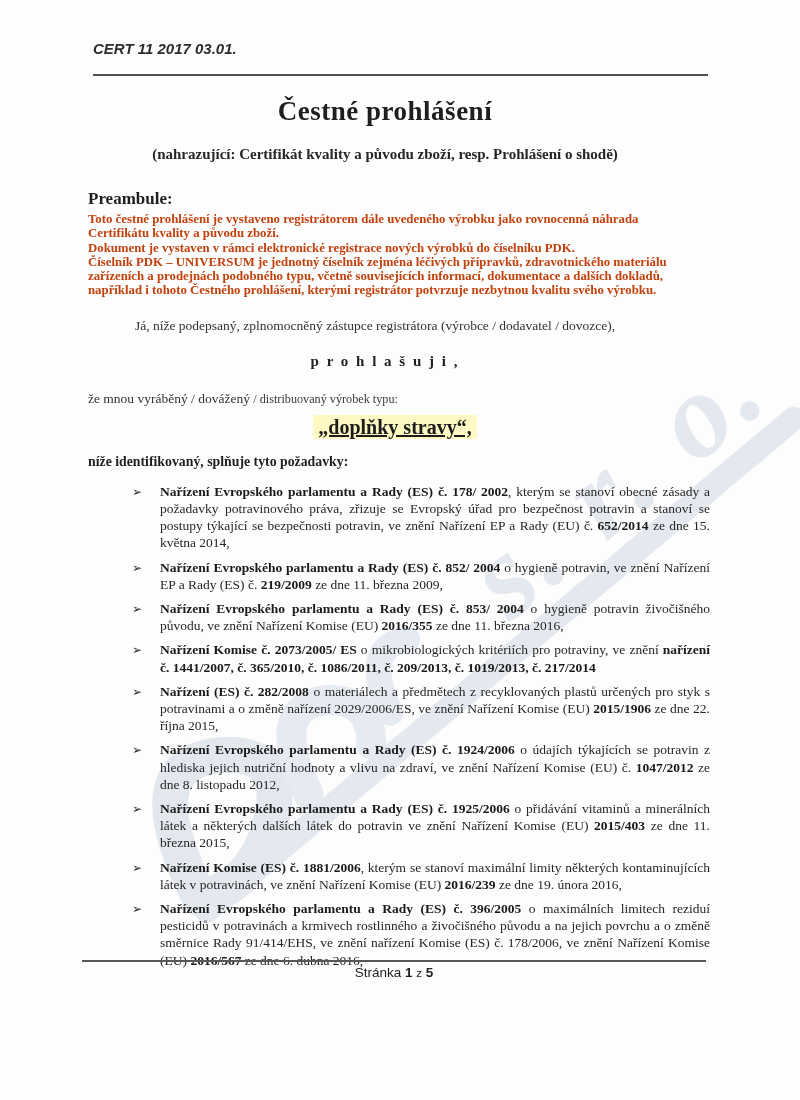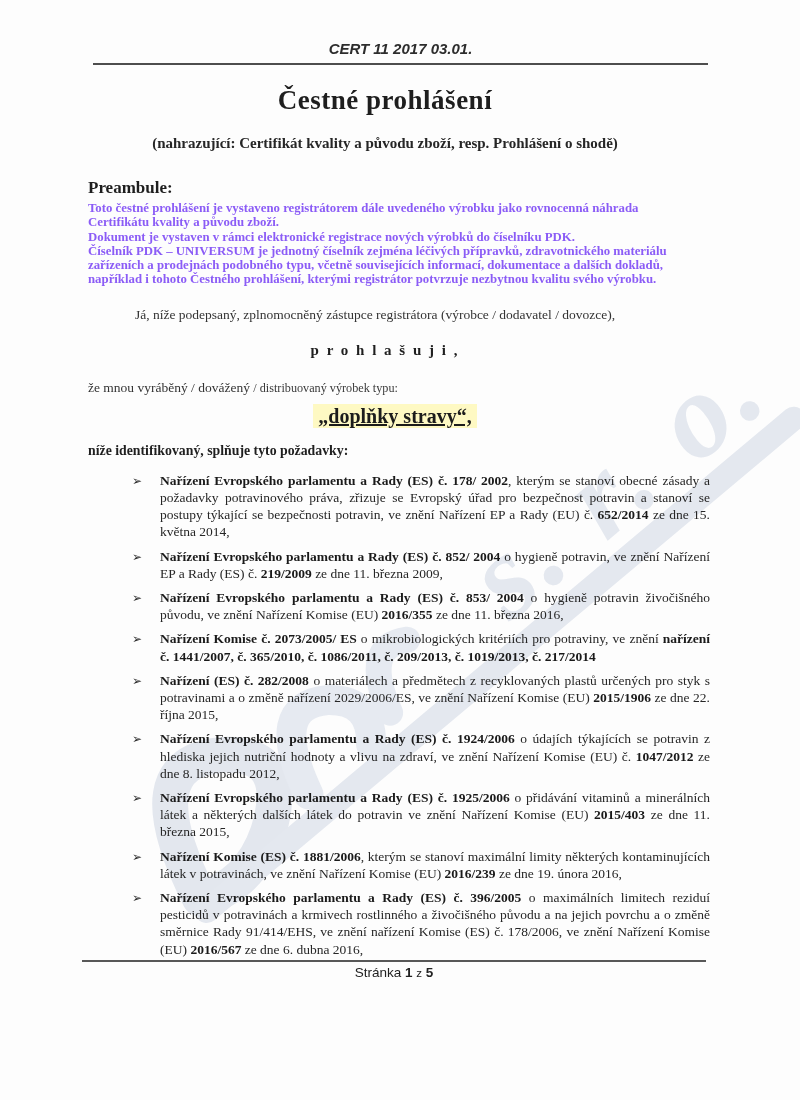--- a/index.html
+++ b/index.html
@@ -6,32 +6,32 @@
   .page {
     position:relative; width:800px; height:1100px;
     background:#fdfdfd; overflow:hidden;
     font-family:"Liberation Serif", serif; color:#232323;
   }
   .watermark { position:absolute; left:0; top:0; z-index:0; pointer-events:none; }
   .content { position:relative; z-index:1; }
 
   .header-row {
     margin:40px 92px 0 93px;
-    text-align:center;
+    text-align:left;
     font-family:"Liberation Sans", sans-serif;
     font-style:italic; font-weight:700; font-size:15px; color:#2d2d2d;
-    border-bottom:2px solid #4e4e4e; padding-bottom:6px;
+    border-bottom:2px solid #4e4e4e; padding-bottom:17px;
   }
 
   .title-block { width:624px; margin:0 auto 0 73px; text-align:center; }
   .doc-title { margin-top:20px; font-size:27px; font-weight:700; color:#1e1e1e; letter-spacing:0.5px; }
   .doc-subtitle { margin-top:19px; font-size:15px; font-weight:700; color:#262626; }
 
   .preamble-heading { margin:26px 0 3px 88px; font-size:17px; font-weight:700; color:#1e1e1e; }
-  .preamble-lines { margin-left:88px; width:628px; font-size:12.8px; line-height:14.3px; font-weight:700; color:#8b5cf6; }
+  .preamble-lines { margin-left:88px; width:628px; font-size:12.8px; line-height:14.3px; font-weight:700; color:#c2410c; }
 
   .intro-line { margin:20px 0 0 135px; font-size:13.5px; color:#333; }
 
   .verb-line { margin-top:19px; width:624px; margin-left:73px; text-align:center;
                font-size:15px; font-weight:700; letter-spacing:2px; color:#1f1f1f; }
 
   .product-line { margin:19px 0 4px 88px; }
   .product-main { font-size:13.5px; color:#333; }
   .product-small { font-size:12.2px; color:#3a3a3a; }
 

